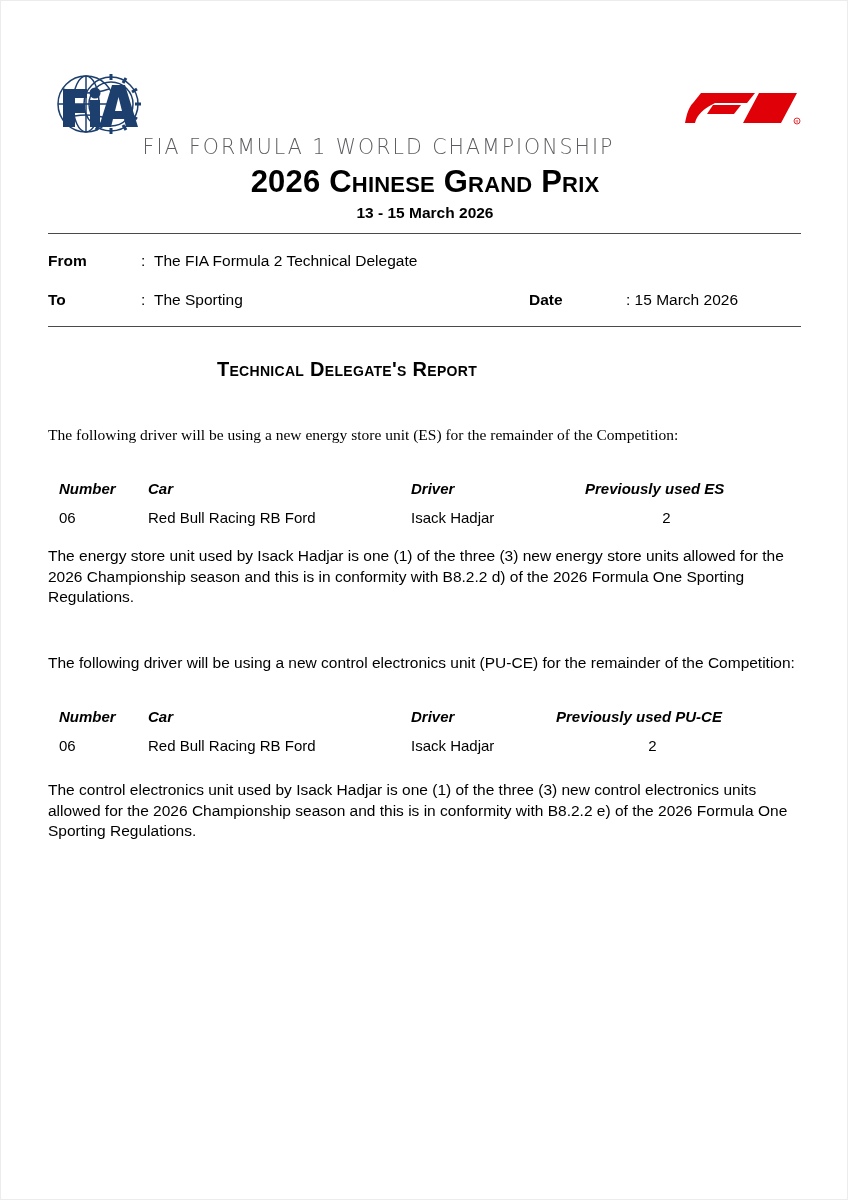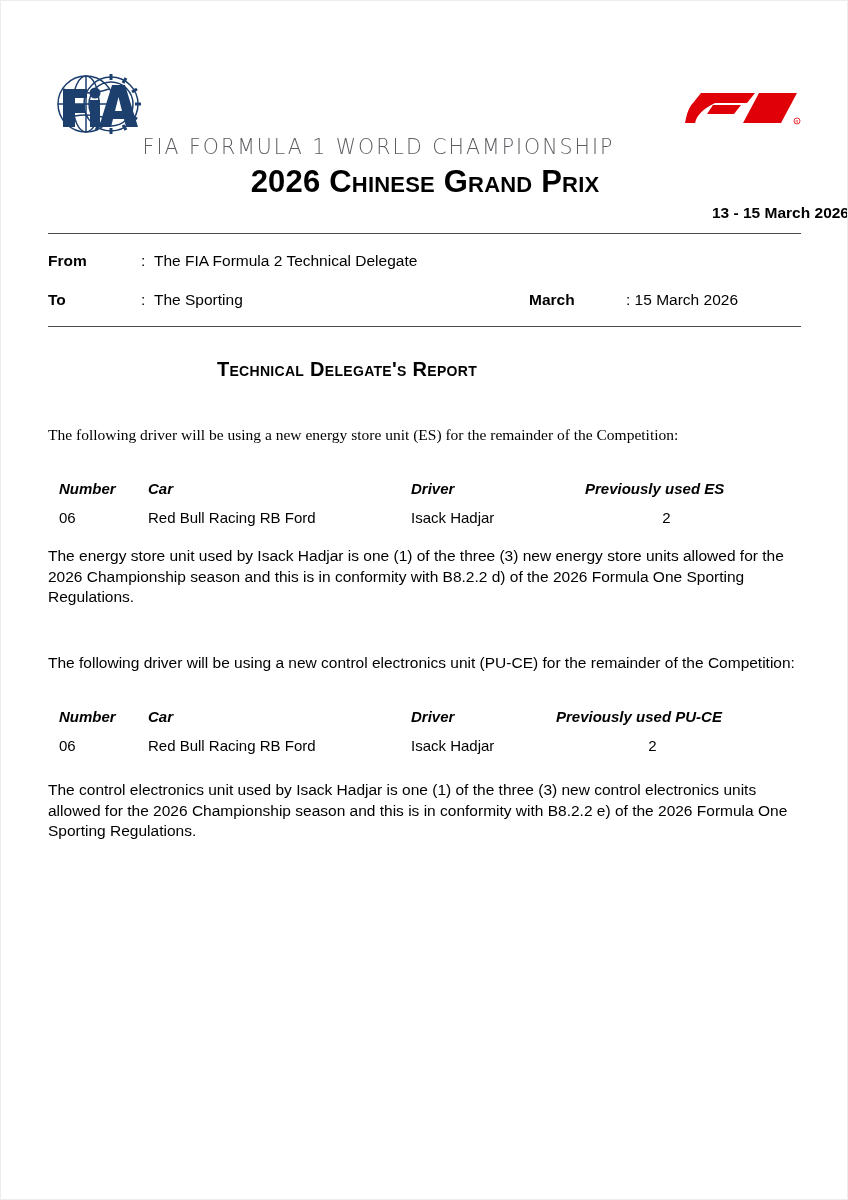--- a/index.html
+++ b/index.html
@@ -79,21 +79,21 @@
     font-weight: bold;
     font-variant: small-caps;
     letter-spacing: 0.2px;
     line-height: 1.08;
   }
   .event-dates {
     position: absolute;
     left: 0;
     top: 203px;
     width: 848px;
-    text-align: right;
+    text-align: center;
     font-size: 15.5px;
     font-weight: bold;
   }
 
   
   .rule {
     position: absolute;
     left: 47px;
     width: 753px;
     height: 0;
@@ -272,21 +272,21 @@
   <div class="meta-row meta-from">
     <span class="meta-label">From</span>
     <span class="meta-colon">:</span>
     <span class="meta-value">The FIA Formula 2 Technical Delegate</span>
   </div>
 
   <div class="meta-row meta-to">
     <span class="meta-label">To</span>
     <span class="meta-colon">:</span>
     <span class="meta-value">The Sporting</span>
-    <span class="meta-date-label">March</span>
+    <span class="meta-date-label">Date</span>
     <span class="meta-date-value">: 15 March 2026</span>
   </div>
 
   <div class="rule rule-bottom"></div>
 
   <div class="report-heading">Technical Delegate's Report</div>
 
   <div class="para para-1">The following driver will be using a new energy store unit (ES) for the remainder of the Competition:</div>
 
   <div class="unit-table table-1">

